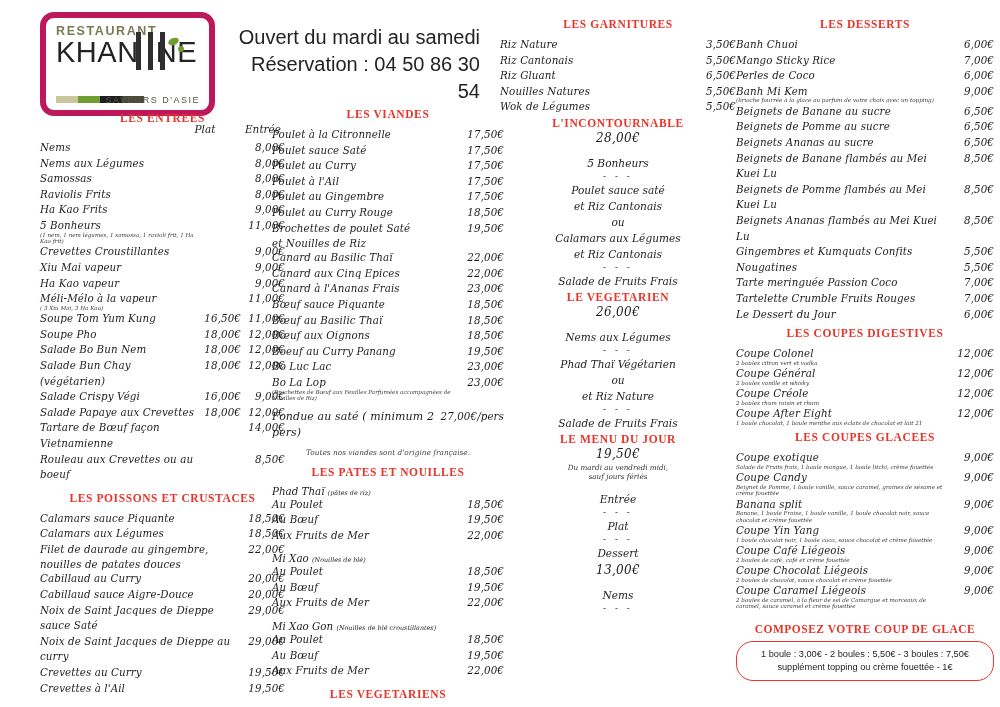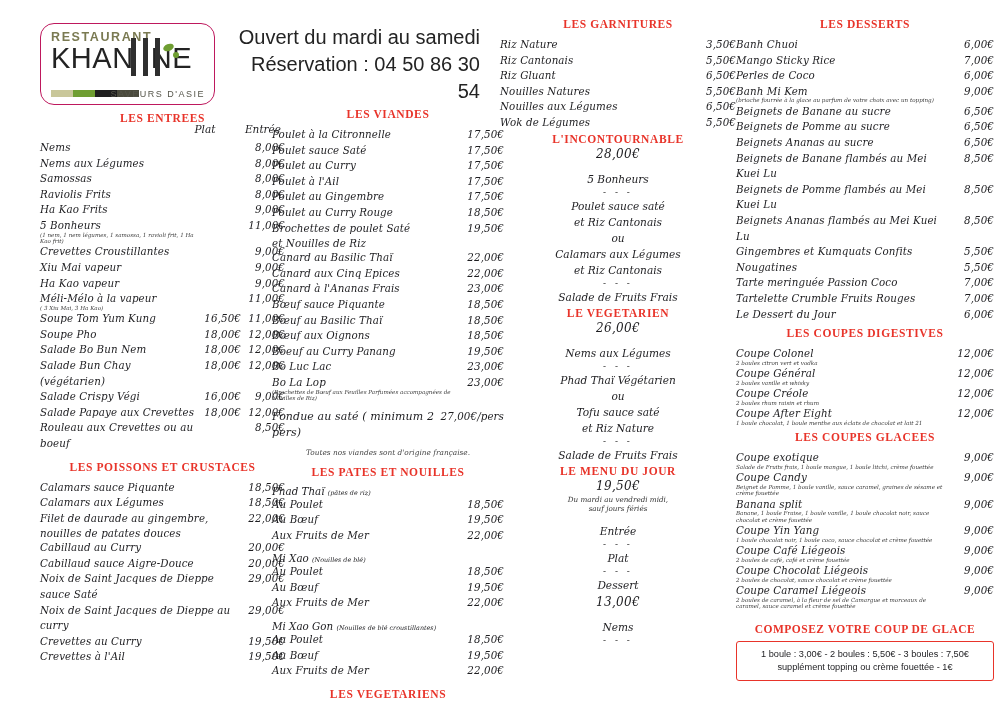--- a/index.html
+++ b/index.html
@@ -8,21 +8,21 @@
     background:#ffffff;
     font-family:"DejaVu Serif", serif;
     color:#1d1d20;
     overflow:hidden;
   }
   .page{position:relative;width:1000px;height:707px;box-sizing:border-box;}
 
   
   .header{position:absolute;left:40px;top:18px;width:440px;height:92px;display:flex;align-items:center;}
   .logo-box{
-    width:175px;height:82px;border:1px solid #be185d;border-radius:14px;
+    width:175px;height:104px;border:6px solid #be185d;border-radius:14px;
     box-sizing:border-box;padding:6px 8px 12px 10px;position:relative;background:#fff;
     flex:0 0 auto;
   }
   .logo-rest{font-family:"Liberation Sans",sans-serif;font-size:12.5px;letter-spacing:1.6px;color:#7a7a52;font-weight:700;}
   .logo-khan{font-family:"Liberation Sans",sans-serif;font-size:29px;letter-spacing:0.5px;color:#232323;font-weight:400;line-height:30px;margin-top:-1px;}
   .bamboo{position:absolute;left:88px;top:14px;width:64px;height:40px;}
   .bamboo i{position:absolute;top:0;width:5px;height:38px;background:#2f2f2f;display:block;}
   .bamboo i:nth-child(1){left:2px;}
   .bamboo i:nth-child(2){left:14px;}
   .bamboo i:nth-child(3){left:26px;}
@@ -68,21 +68,21 @@
   .fm-title{color:#e8342a;font-family:"Liberation Serif",serif;font-weight:700;font-size:11.5px;letter-spacing:.6px;}
   .fm-price{font-size:12px;font-style:italic;margin-top:2px;letter-spacing:.3px;}
   .fm-note{font-size:7.2px;font-style:italic;color:#333;line-height:9px;margin-top:2px;}
   .fm-line{font-size:10.6px;font-style:italic;line-height:16px;}
   .fm-sep{font-size:9px;letter-spacing:3px;line-height:11px;color:#333;}
   .fm-body{margin-top:10px;}
 
   
   .compose-title{text-align:center;color:#e8342a;font-family:"Liberation Serif",serif;font-weight:700;font-size:11.5px;letter-spacing:.5px;margin-top:14px;}
   .compose-box{
-    margin-top:6px;border:1px solid #e8342a;border-radius:3px;
+    margin-top:6px;border:1px solid #e8342a;border-radius:17px;
     padding:6px 8px;text-align:center;font-family:"Liberation Sans",sans-serif;
     font-size:9.2px;line-height:13px;color:#1d1d20;
   }
 </style>
 </head>
 <body>
 
 <div class="page">
 
   <div class="header">
@@ -192,20 +192,25 @@
             <td class="nm ">Salade Crispy Végi</td>
             <td class="p1">16,00€</td>
             <td class="p2">9,00€</td>
           </tr>
           <tr>
             <td class="nm ">Salade Papaye aux Crevettes</td>
             <td class="p1">18,00€</td>
             <td class="p2">12,00€</td>
           </tr>
           <tr>
+            <td class="nm ">Tartare de Bœuf façon Vietnamienne</td>
+            <td class="p1"></td>
+            <td class="p2">14,00€</td>
+          </tr>
+          <tr>
             <td class="nm ">Rouleau aux Crevettes ou au boeuf</td>
             <td class="p1"></td>
             <td class="p2">8,50€</td>
           </tr>
         </tbody>
       </table>
 
     <div class="gap"></div>
     <div class="sec-title">LES POISSONS ET CRUSTACES</div>
     <table class="items" id="tbl-poissons">
@@ -416,24 +421,20 @@
             <td class="nm ">Riz Cantonais</td>
             <td class="p2">5,50€</td>
           </tr>
           <tr>
             <td class="nm ">Riz Gluant</td>
             <td class="p2">6,50€</td>
           </tr>
           <tr>
             <td class="nm ">Nouilles Natures</td>
             <td class="p2">5,50€</td>
-          </tr>
-          <tr>
-            <td class="nm ">Nouilles aux Légumes</td>
-            <td class="p2">6,50€</td>
           </tr>
           <tr>
             <td class="nm ">Wok de Légumes</td>
             <td class="p2">5,50€</td>
           </tr>
         </tbody>
       </table>
 
     <div class="fixed-menu">
       <div class="fm-title">L'INCONTOURNABLE</div>
@@ -452,21 +453,20 @@
     </div>
 
     <div class="fixed-menu">
       <div class="fm-title">LE VEGETARIEN</div>
       <div class="fm-price">26,00€</div>
       <div class="fm-body" id="fm-vegetarien">
           <div class="fm-line">Nems aux Légumes</div>
           <div class="fm-sep">- - -</div>
           <div class="fm-line">Phad Thaï Végétarien</div>
           <div class="fm-line">ou</div>
-          <div class="fm-line">Tofu sauce saté</div>
           <div class="fm-line">et Riz Nature</div>
           <div class="fm-sep">- - -</div>
           <div class="fm-line">Salade de Fruits Frais</div>
         </div>
     </div>
 
     <div class="fixed-menu">
       <div class="fm-title">LE MENU DU JOUR</div>
       <div class="fm-price">19,50€</div>
       <div class="fm-note" id="menu-jour-note">

